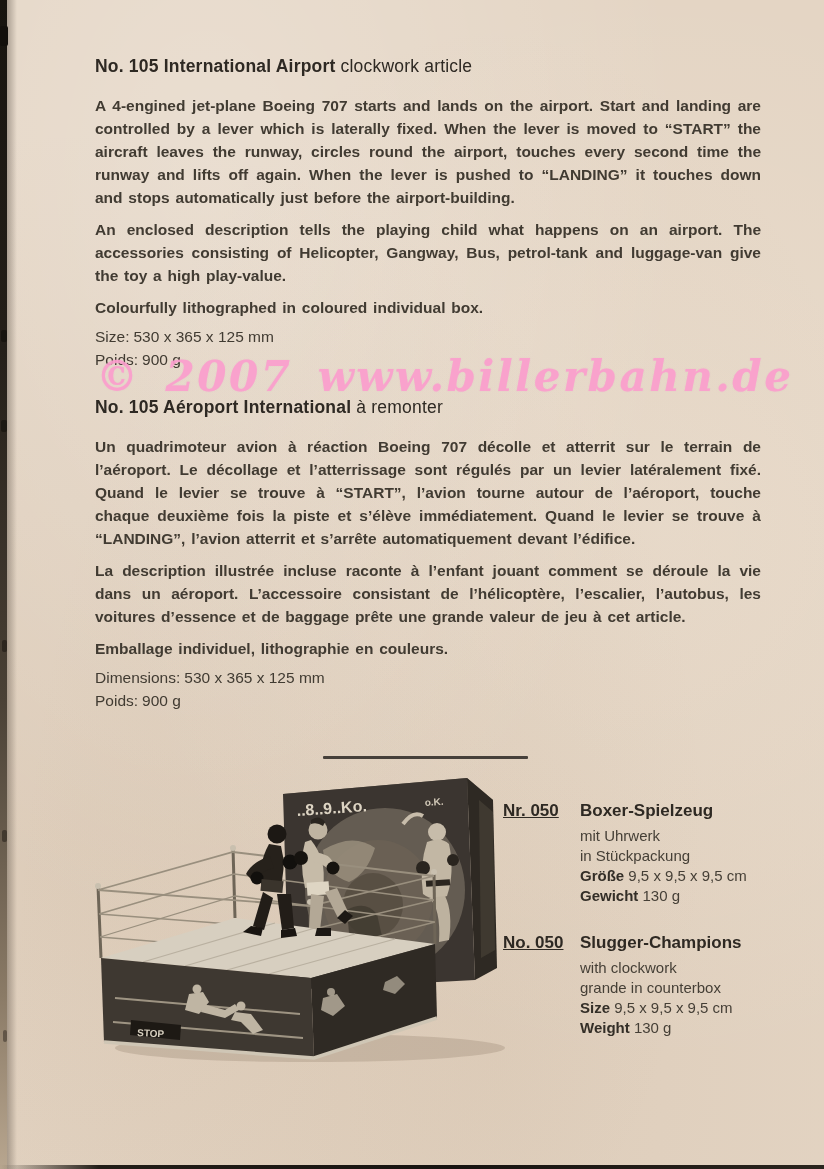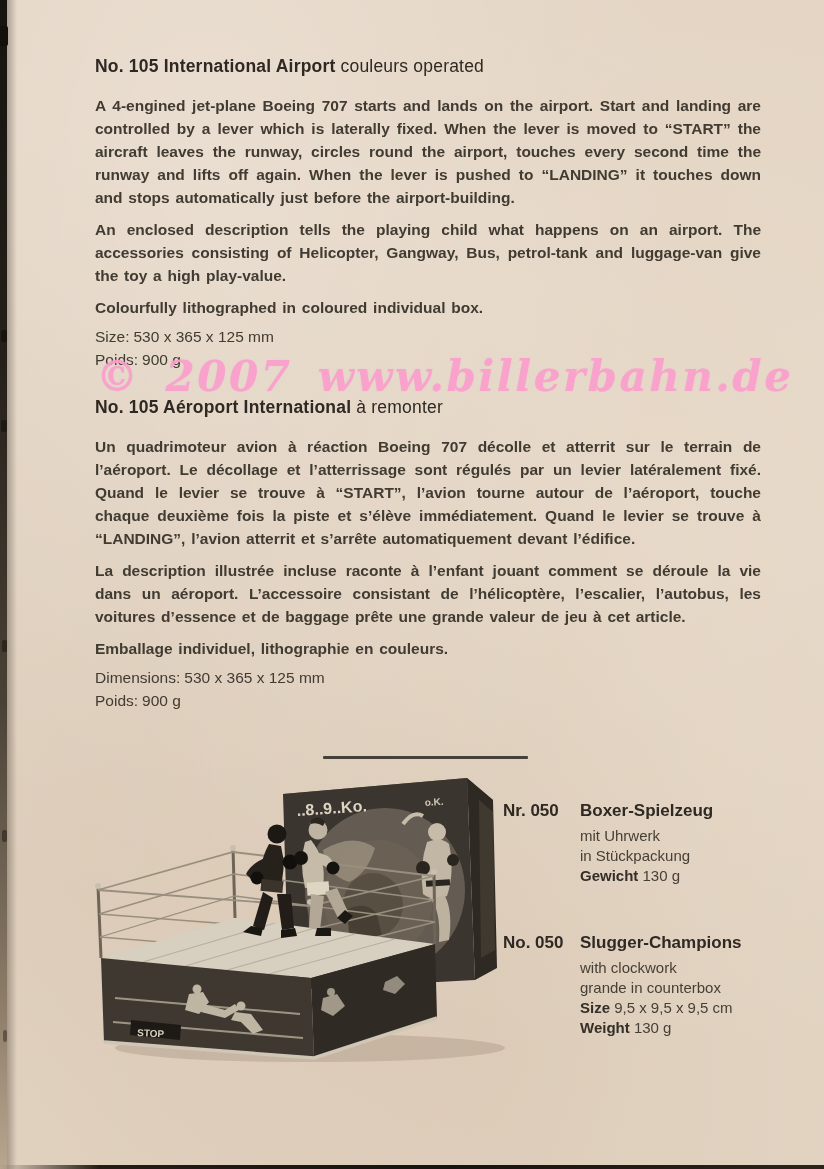--- a/index.html
+++ b/index.html
@@ -59,42 +59,42 @@
     position:absolute;left:323px;top:756px;width:205px;height:3px;
     background:#46403a;border-radius:1px;
   }
   .photo{position:absolute;left:85px;top:760px;}
   .product{
     position:absolute;left:503px;width:290px;
   }
   .product-de{top:800px;}
   .product-en{top:932px;}
   .prod-row{display:flex;font-size:17px;line-height:21px;font-weight:bold;color:#2e2923;}
-  .prod-num{width:77px;flex:none;}
+  .prod-num{width:77px;flex:none;text-decoration:underline;}
   .prod-details{margin-left:77px;font-size:15px;line-height:20px;color:#453f36;margin-top:5px;}
   .prod-details .b{font-weight:bold;color:#332e27;}
 </style>
 </head>
 <body>
 
 <div class="page">
 
   <div class="edge-left"></div>
   <div class="edge-left-soft"></div>
   <div class="edge-mark" style="left:0;top:26px;width:8px;height:20px;"></div>
   <div class="edge-mark" style="left:1px;top:330px;width:6px;height:12px;opacity:.7;"></div>
   <div class="edge-mark" style="left:1px;top:420px;width:6px;height:12px;opacity:.6;"></div>
   <div class="edge-mark" style="left:2px;top:640px;width:5px;height:12px;opacity:.5;"></div>
   <div class="edge-mark" style="left:2px;top:830px;width:5px;height:12px;opacity:.45;"></div>
   <div class="edge-mark" style="left:3px;top:1030px;width:4px;height:12px;opacity:.4;"></div>
   <div class="edge-bottom"></div>
 
   <div class="content">
 
-    <h1 class="cat"><span class="b">No. 105 International Airport</span><span> couleurs operated</span></h1>
+    <h1 class="cat"><span class="b">No. 105 International Airport</span><span> clockwork article</span></h1>
 
     <p class="body">A 4-engined jet-plane Boeing 707 starts and lands on the airport. Start and landing are controlled by a lever which is laterally fixed. When the lever is moved to “START” the aircraft leaves the runway, circles round the airport, touches every second time the runway and lifts off again. When the lever is pushed to “LANDING” it touches down and stops automatically just before the airport-building.</p>
     <p class="body">An enclosed description tells the playing child what happens on an airport. The accessories consisting of Helicopter, Gangway, Bus, petrol-tank and luggage-van give the toy a high play-value.</p>
     <p class="body last">Colourfully lithographed in coloured individual box.</p>
 
     <div class="specrow">
       <span class="pair"><span class="lab">Size:</span><span>530 x 365 x 125 mm</span></span>
       <span class="pair"><span class="lab">Poids:</span><span>900 g</span></span>
     </div>
 
@@ -215,20 +215,21 @@
   </svg>
 
   <div class="product product-de">
     <div class="prod-row">
       <span class="prod-num">Nr. 050</span>
       <span class="prod-title">Boxer-Spielzeug</span>
     </div>
     <div class="prod-details">
       <div>mit Uhrwerk</div>
       <div>in Stückpackung</div>
+      <div><span class="b">Größe</span> <span>9,5 x 9,5 x 9,5 cm</span></div>
       <div><span class="b">Gewicht</span> <span>130 g</span></div>
     </div>
   </div>
 
   <div class="product product-en">
     <div class="prod-row">
       <span class="prod-num">No. 050</span>
       <span class="prod-title">Slugger-Champions</span>
     </div>
     <div class="prod-details">

